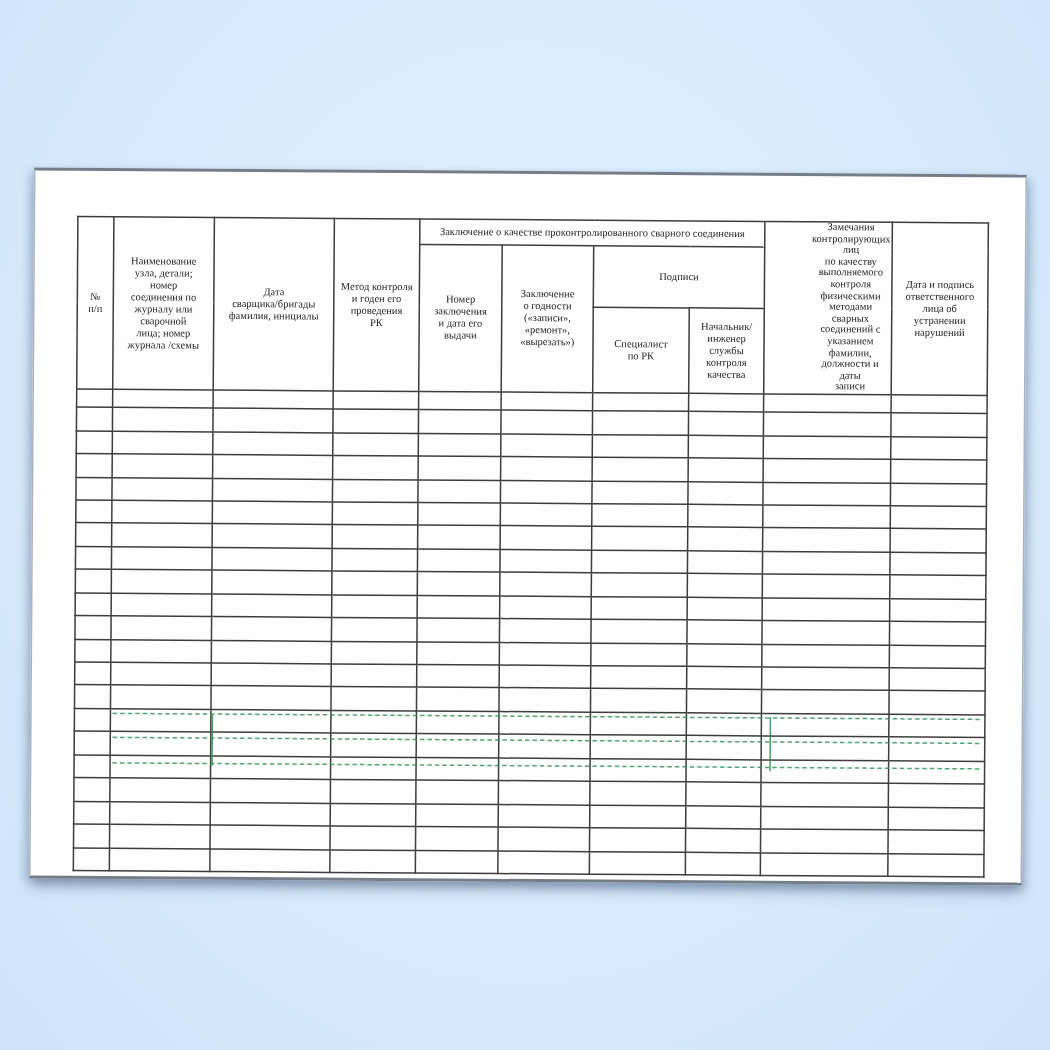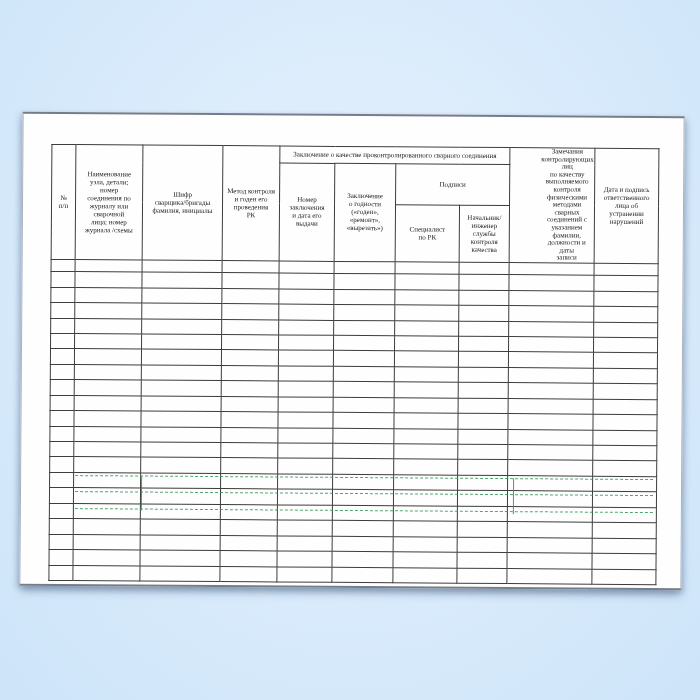--- a/index.html
+++ b/index.html
@@ -94,21 +94,21 @@
           <th rowspan="3">№
 п/п</th>
           <th rowspan="3">Наименование
 узла, детали;
 номер
 соединения по
 журналу или
 сварочной
 лица; номер
 журнала /схемы</th>
-          <th rowspan="3">Шифр
+          <th rowspan="3">Дата
 сварщика/бригады
 фамилия, инициалы</th>
           <th rowspan="3">Метод контроля
 и годен его
 проведения
 РК</th>
           <th colspan="4">Заключение о качестве проконтролированного сварного соединения</th>
           <th rowspan="3" class="dense">Замечания
 контролирующих лиц
 по качеству
@@ -126,21 +126,21 @@
 устранении
 нарушений</th>
         </tr>
         <tr class="band-b">
           <th rowspan="2">Номер
 заключения
 и дата его
 выдачи</th>
           <th rowspan="2">Заключение
 о годности
-(«годен»,
+(«записи»,
 «ремонт»,
 «вырезать»)</th>
           <th colspan="2">Подписи</th>
         </tr>
         <tr class="band-c">
           <th>Специалист
 по РК</th>
           <th>Начальник/
 инженер
 службы

